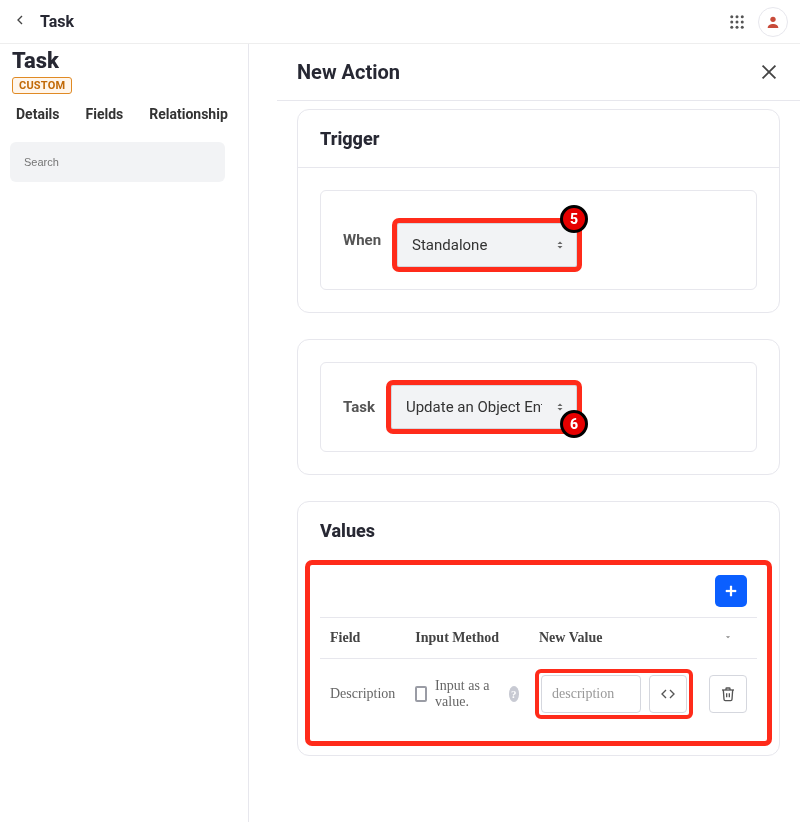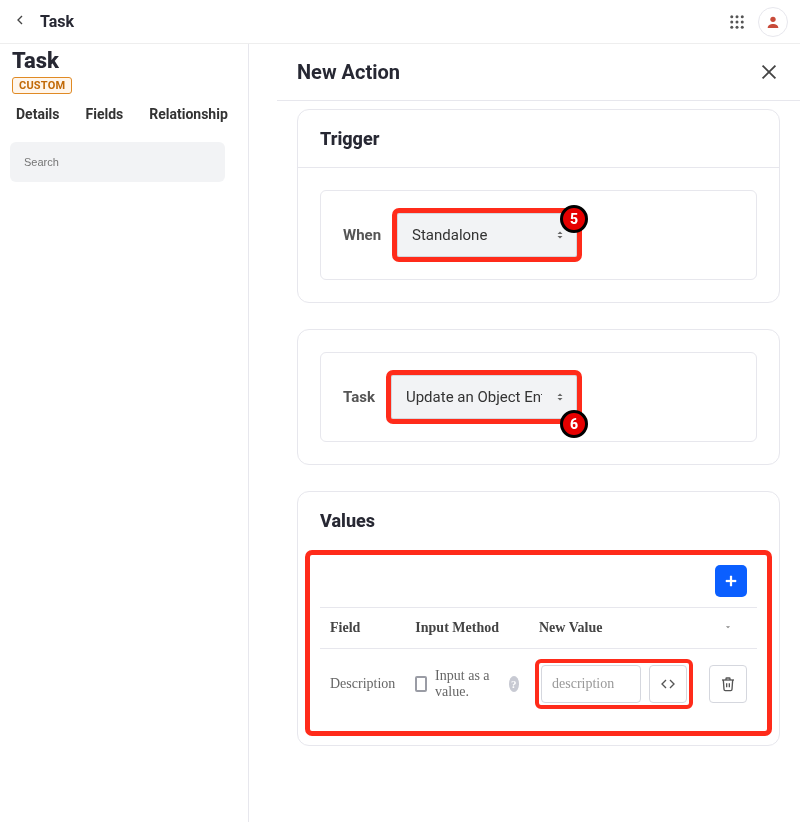--- a/index.html
+++ b/index.html
@@ -303,21 +303,21 @@
     </div>
   </div>
 
   <div class="panel-body">
 
     <div class="card" style="position:relative;">
       <div class="card-title">Trigger</div>
       <div class="card-body">
         <div class="row-inline">
           <div class="row-lbl">When</div>
-          <div class="select-box anno-border-thick" style="width:170px;">
+          <div class="select-box anno-border-thick" style="width:170px;margin-top:10px;">
             <span>Standalone</span>
             <span class="chev">
               <svg viewBox="0 0 24 24" width="12" height="14" fill="currentColor">
                   <path d="M7 10l5-5 5 5H7zM7 14l5 5 5-5H7z"></path>
                 </svg>
             </span>
           </div>
         </div>
       </div>
 

